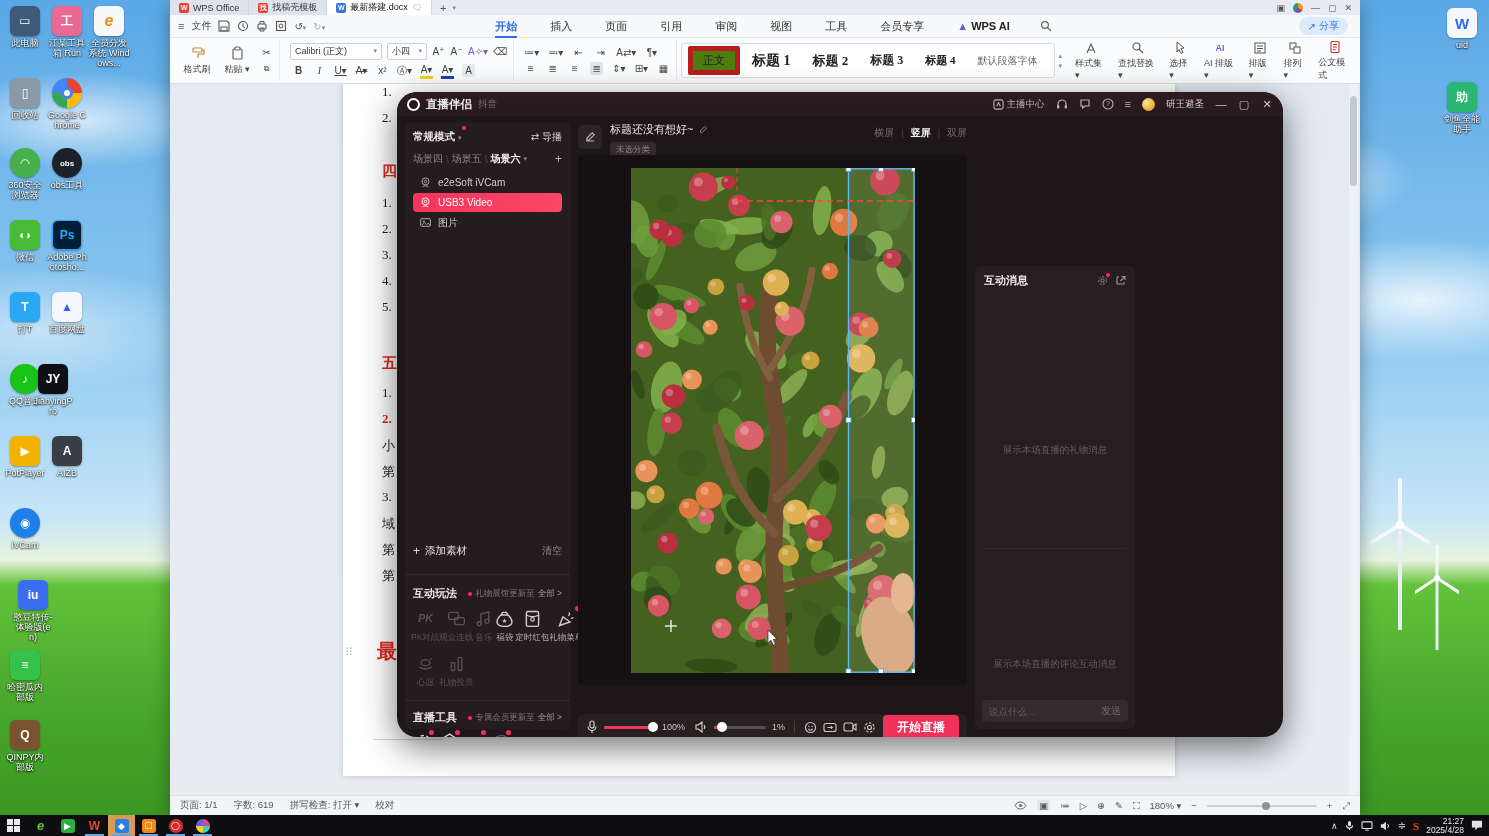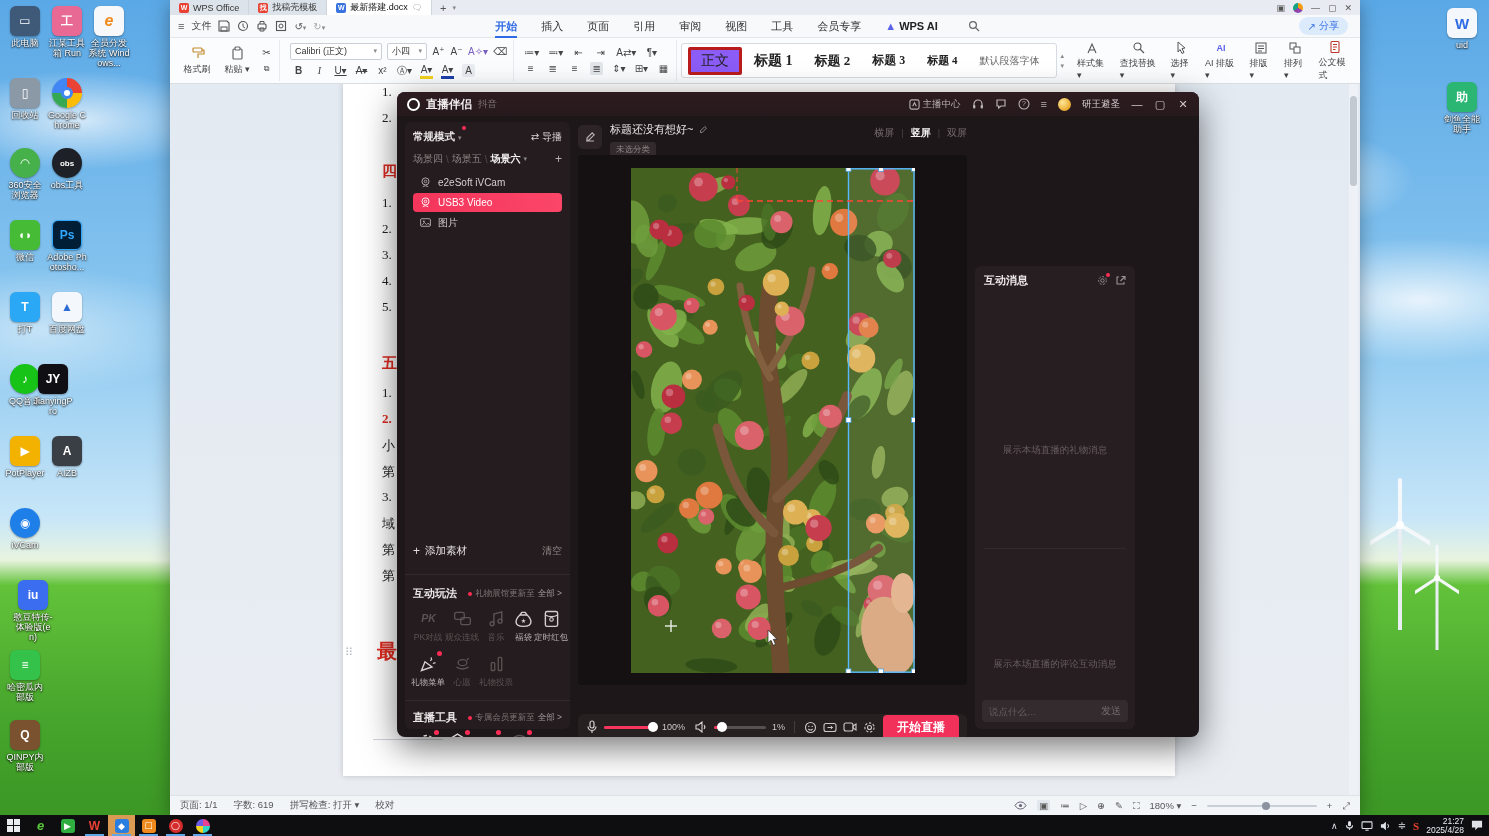--- a/index.html
+++ b/index.html
@@ -28,57 +28,57 @@
 #tray .clock{font-size:8.5px;line-height:9px;text-align:right;color:#e8ecf0}
 
 #wps{position:absolute;left:170px;top:0;width:1190px;height:815px;background:#f4f6f9;z-index:2;box-shadow:0 4px 18px rgba(0,0,0,.35)}
 #wps-tabbar{position:absolute;left:0;top:0;width:100%;height:15px;background:#e8ecf2;display:flex;align-items:stretch}
 .wtab{display:flex;align-items:center;gap:4px;padding:0 9px;font-size:9px;color:#333;background:#dde3ea;border-right:1px solid #cfd6de}
 .wtab.active{background:#fff;color:#111}
 .wtab .wt-ic{width:10px;height:10px;border-radius:2px;display:flex;align-items:center;justify-content:center;color:#fff;font-size:7px;font-weight:bold}
 #wtab-right{margin-left:auto;display:flex;align-items:center;gap:8px;padding-right:8px;color:#555;font-size:9px}
 #wps-menurow{position:absolute;left:0;top:15px;width:100%;height:23px;background:#f7f9fb;display:flex;align-items:center;border-bottom:1px solid #e3e7ec}
 .qa{display:flex;align-items:center;gap:7px;padding:0 8px;color:#444;font-size:10px}
-.rtabs{display:flex;align-items:flex-start;gap:0;margin-left:150px}
+.rtabs{display:flex;align-items:flex-start;gap:9px;margin-left:150px}
 .rtab{padding:0 12px;font-size:11px;color:#333;height:23px;display:flex;align-items:center;position:relative}
 .rtab.active{color:#2f6be4;font-weight:bold}
 .rtab.active::after{content:"";position:absolute;left:12px;right:12px;bottom:0;height:2px;background:#2f6be4}
 .rtab.brand{color:#222;font-weight:bold}
 #share-pill{margin-left:auto;margin-right:12px;display:flex;align-items:center;gap:3px;background:#dcebfc;color:#2f6be4;font-size:10px;padding:2px 9px;border-radius:9px}
 #wps-ribbon{position:absolute;left:0;top:38px;width:100%;height:46px;background:#fbfcfd;border-bottom:1px solid #d9dee4;display:flex;align-items:stretch;padding:2px 4px;gap:4px}
 .rgroup{display:flex;align-items:center;gap:6px;padding:0 6px;border-right:1px solid #e7ebef}
 .bigbtn{display:flex;flex-direction:column;align-items:center;justify-content:center;font-size:9px;color:#444;gap:2px;width:34px}
 .minirows{display:flex;flex-direction:column;justify-content:center;gap:3px}
 .minirow{display:flex;align-items:center;gap:5px}
 .fbox{border:1px solid #c9cfd6;border-radius:2px;background:#fff;font-size:9px;color:#333;padding:1px 4px;display:flex;align-items:center;gap:4px}
 .gbtn{font-size:10px;color:#444;min-width:13px;text-align:center;line-height:13px}
 .gbtn.hl{background:#e2e6ea;border-radius:2px}
 .carrot{font-size:7px;color:#888}
 #stylebox{display:flex;align-items:center;border:1px solid #d7dce2;background:#fff;border-radius:3px;margin:3px 0;padding:0 6px;gap:2px}
 .styl{padding:2px 10px;font-size:11px;color:#222;white-space:nowrap}
-.styl.sel{border:3px solid #b91c1c;border-radius:2px;background:#8b5cf6;font-size:14px}
+.styl.sel{border:5px solid #b91c1c;border-radius:2px;background:#4d7c0f;font-size:11px}
 .styl b{font-family:"Liberation Serif","DejaVu Serif",serif}
 .rtools{display:flex;align-items:center;gap:2px}
 .rtool{display:flex;flex-direction:column;align-items:center;justify-content:center;font-size:9px;color:#444;gap:2px;padding:0 5px}
 
 #wps-canvas{position:absolute;left:0;top:84px;width:1190px;height:711px;background:linear-gradient(180deg,#e3eaf2,#e9edf2);overflow:hidden}
 #wps-page{position:absolute;left:173px;top:0;width:832px;height:692px;background:#fff;box-shadow:0 0 6px rgba(0,0,0,.18)}
 .docline{position:absolute;font-size:13px;color:#222;font-family:"Liberation Serif","DejaVu Serif",serif}
 .docline.red{color:#e02a1f;font-weight:bold}
 .docline.big{font-size:15px}
 .docline.xl{font-size:20px}
 #wps-scroll{position:absolute;right:2px;top:0;width:9px;height:711px;background:#eef1f5}
 #wps-scroll .thumb{position:absolute;left:1px;top:12px;width:7px;height:90px;background:#c3c9d1;border-radius:4px}
 #wps-status{position:absolute;left:0;top:795px;width:100%;height:20px;background:#f2f5f8;border-top:1px solid #dfe3e8;display:flex;align-items:center;font-size:9.5px;color:#555;padding:0 10px}
 #wps-status .sl{display:flex;gap:16px}
 #wps-status .sr{margin-left:auto;display:flex;align-items:center;gap:10px;color:#555}
 .zoomslider{width:110px;height:2px;background:#c9cfd7;position:relative;border-radius:2px}
 .zoomslider i{position:absolute;left:50%;top:-3px;width:8px;height:8px;border-radius:50%;background:#8b93a0}
 
-#live{position:absolute;left:397px;top:92px;width:802px;height:645px;background:#1e1719;border-radius:8px;z-index:3;box-shadow:0 10px 34px rgba(0,0,0,.55);overflow:hidden;color:#ddd6d8}
+#live{position:absolute;left:397px;top:92px;width:886px;height:645px;background:#1e1719;border-radius:20px;z-index:3;box-shadow:0 10px 34px rgba(0,0,0,.55);overflow:hidden;color:#ddd6d8}
 #live-title{position:absolute;left:0;top:0;width:100%;height:24px;background:linear-gradient(180deg,#2d1b20,#261a1d);display:flex;align-items:center;padding:0 10px;gap:6px}
 #live-title .logo{width:13px;height:13px;border:2px solid #fff;border-radius:50%}
 #live-title .tname{font-size:11.5px;font-weight:bold;color:#f2eef0}
 #live-title .plat{font-size:9.5px;color:#7e7476}
 #lt-right{margin-left:auto;display:flex;align-items:center;gap:11px;color:#b8b0b2}
 #lt-right .txt{font-size:9.5px;display:flex;align-items:center;gap:3px}
 .winbtn{font-size:11px;color:#cfc8ca;width:12px;text-align:center}
 .avatar{width:13px;height:13px;border-radius:50%;background:radial-gradient(circle at 35% 35%,#ffe79a,#e8a92b 70%,#9c6b10)}
 
 #lp{position:absolute;left:8px;top:30px;width:165px;height:607px;background:#241c1e;border-radius:6px;padding:6px 8px}
@@ -90,21 +90,21 @@
 #scene-row .plus{margin-left:auto;color:#b9b1b3;font-size:12px}
 #sources{margin-top:7px;display:flex;flex-direction:column;gap:1px}
 .src{display:flex;align-items:center;gap:6px;height:19px;padding:0 6px;border-radius:4px;font-size:10px;color:#d5cfd1}
 .src.sel{background:linear-gradient(90deg,#f4355c,#fb4668);color:#fff}
 #addmat{position:absolute;left:8px;top:422px;width:149px;display:flex;align-items:center;font-size:10.5px;color:#e3dee0}
 #addmat .clear{margin-left:auto;color:#8d8486;font-size:10px}
 .sect-div{position:absolute;left:0;width:165px;height:1px;background:#332a2d}
 .sect-head{position:absolute;left:8px;width:149px;display:flex;align-items:center;font-size:11px;font-weight:bold;color:#ece7e8}
 .sect-sub{margin-left:auto;display:flex;align-items:center;gap:3px;font-weight:normal;font-size:8.5px;color:#7e7476}
 .sect-sub .all{color:#a39a9c}
-.lgrid{position:absolute;left:6px;width:155px;display:grid;grid-template-columns:repeat(5,1fr);row-gap:9px}
+.lgrid{position:absolute;left:6px;width:155px;display:grid;grid-template-columns:repeat(6,1fr);row-gap:9px}
 .gi{display:flex;flex-direction:column;align-items:center;gap:3px;position:relative}
 .gi .ic{width:21px;height:21px;display:flex;align-items:center;justify-content:center;color:#cfc8ca}
 .gi .lb{font-size:8.5px;color:#b3abad;white-space:nowrap}
 .gi.dim .ic,.gi.dim .lb{color:#5c5355}
 .gi .dot{position:absolute;right:3px;top:-2px;width:5px;height:5px;border-radius:50%;background:#fe2c55}
 
 #cp{position:absolute;left:181px;top:30px;width:389px;height:607px}
 #cp-head{display:flex;align-items:flex-start;gap:8px}
 #cp-editbox{width:24px;height:24px;background:#2c2426;border-radius:5px;display:flex;align-items:center;justify-content:center;color:#b8b0b2;margin-top:3px}
 #cp-title{font-size:11px;color:#e9e4e5;display:flex;align-items:center;gap:5px}

